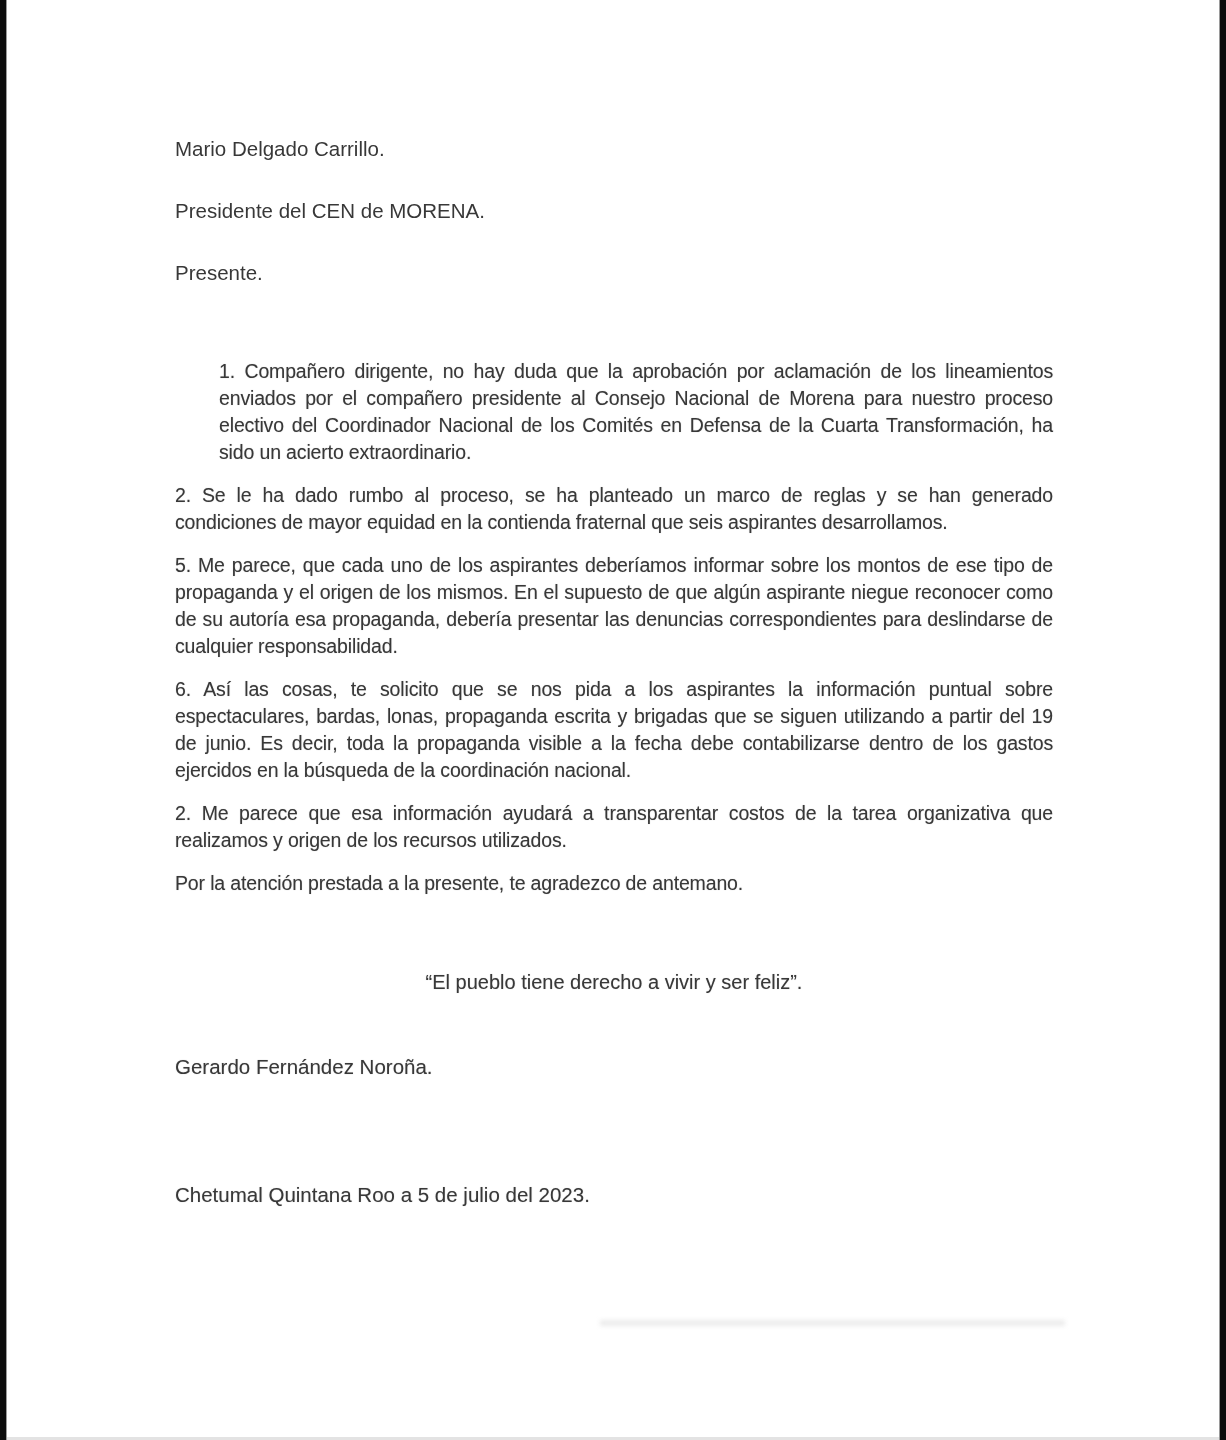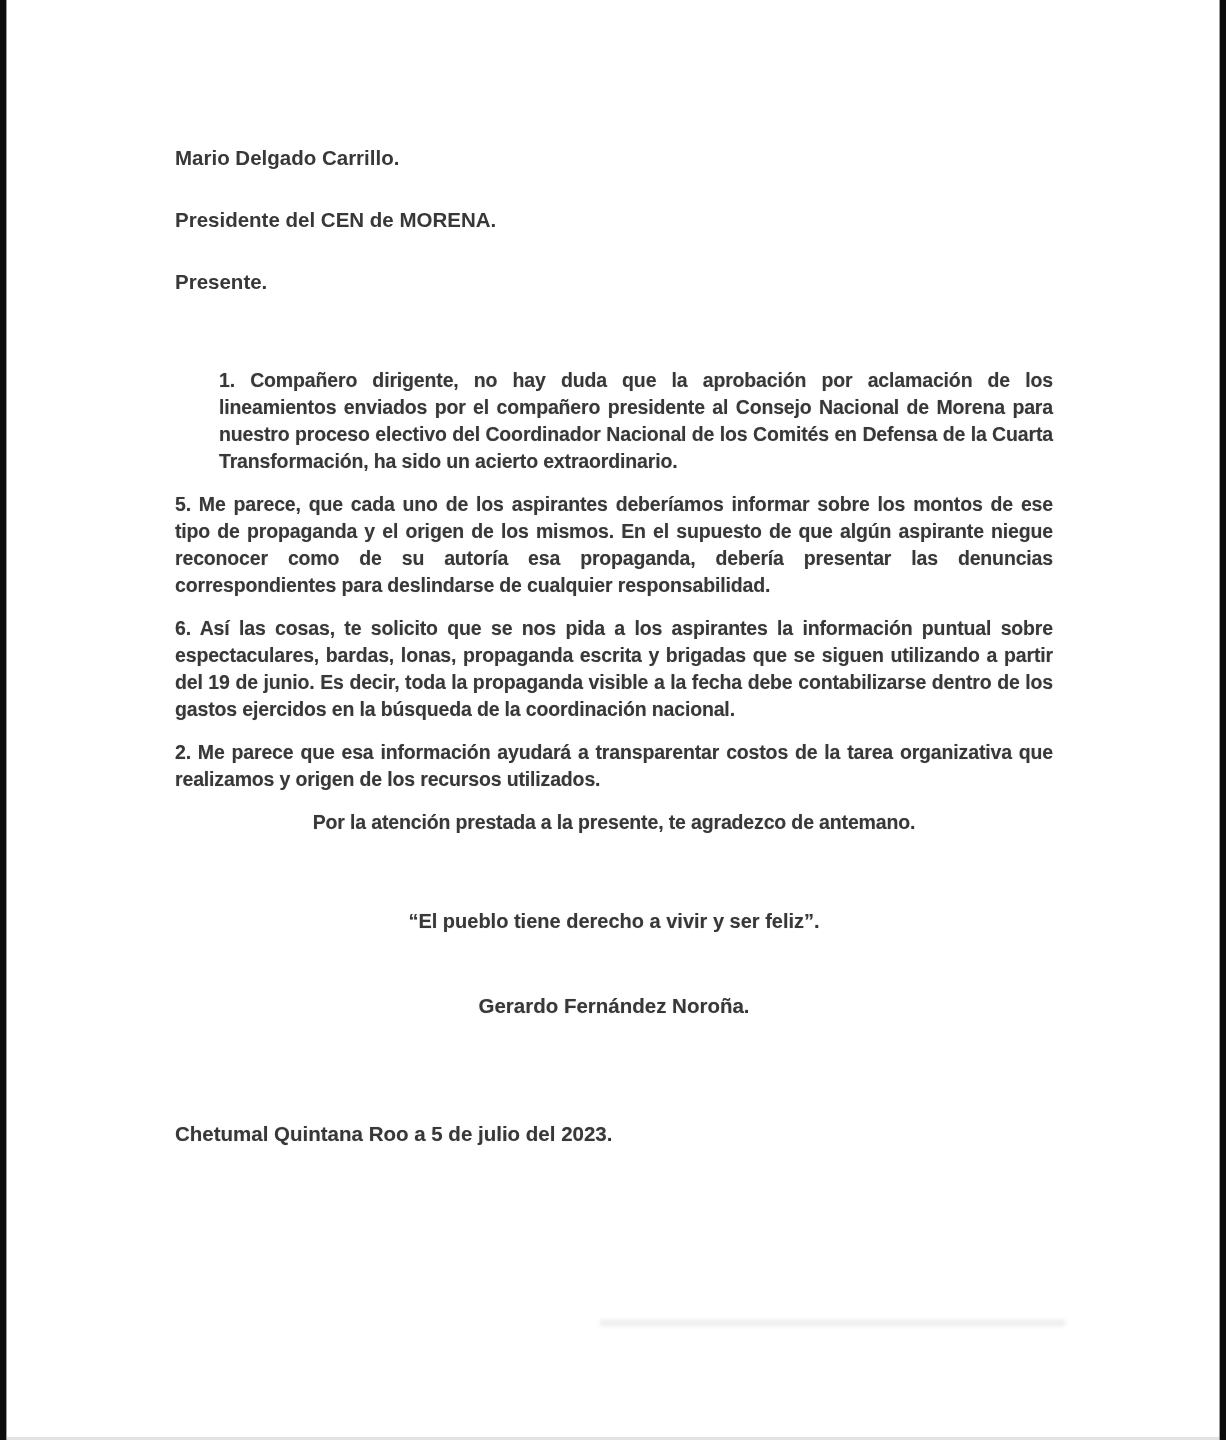--- a/index.html
+++ b/index.html
@@ -30,52 +30,51 @@
   .edge.right { right: 0; border-left: 1px solid #9a9a9a; }
   .edge-bottom {
     position: absolute;
     left: 0; right: 0; bottom: 0;
     height: 3px;
     background: #e3e3e3;
   }
   .content {
     position: absolute;
     left: 175px;
-    top: 111px;
+    top: 102px;
     width: 878px;
-    font-weight: bold;
   }
   .recipient {
     font-size: 20.5px;
     line-height: 31px;
     white-space: pre-line;
   }
   .recipient div { line-height: 31px; }
   .body-text p {
     margin: 0 0 16px 0;
     font-size: 19.5px;
     letter-spacing: -0.15px;
     line-height: 27px;
     text-align: justify;
     text-shadow: 0 0 1px rgba(55,55,55,0.35);
   }
   .body-text p.first { margin-top: 39px; margin-left: 44px; }
-  .body-text p.closing { text-align: center; margin-bottom: 8px; }
+  .body-text p.closing { text-align: left; margin-bottom: 8px; }
   .motto {
     margin-top: 72px;
     font-size: 20px;
     line-height: 27px;
     text-align: center;
     text-shadow: 0 0 1px rgba(55,55,55,0.35);
   }
   .signature {
     margin-top: 57px;
     font-size: 20.5px;
     line-height: 27px;
-    text-align: center;
+    text-align: left;
     text-shadow: 0 0 1px rgba(55,55,55,0.35);
   }
   .dateline {
     margin-top: 101px;
     margin-right: -18px;
     font-size: 20.5px;
     line-height: 27px;
     text-align: left;
     text-shadow: 0 0 1px rgba(55,55,55,0.35);
   }
@@ -104,20 +103,21 @@
   <div class="content">
 
     <div class="recipient">
       <div>Mario Delgado Carrillo.</div>
       <div>Presidente del CEN de MORENA.</div>
       <div>Presente.</div>
     </div>
 
     <div class="body-text">
       <p class="first">1. Compañero dirigente, no hay duda que la aprobación por aclamación de los lineamientos enviados por el compañero presidente al Consejo Nacional de Morena para nuestro proceso electivo del Coordinador Nacional de los Comités en Defensa de la Cuarta Transformación, ha sido un acierto extraordinario.</p>
+      <p>2. Se le ha dado rumbo al proceso, se ha planteado un marco de reglas y se han generado condiciones de mayor equidad en la contienda fraternal que seis aspirantes desarrollamos.</p>
       <p>5. Me parece, que cada uno de los aspirantes deberíamos informar sobre los montos de ese tipo de propaganda y el origen de los mismos. En el supuesto de que algún aspirante niegue reconocer como de su autoría esa propaganda, debería presentar las denuncias correspondientes para deslindarse de cualquier responsabilidad.</p>
       <p>6. Así las cosas, te solicito que se nos pida a los aspirantes la información puntual sobre espectaculares, bardas, lonas, propaganda escrita y brigadas que se siguen utilizando a partir del 19 de junio. Es decir, toda la propaganda visible a la fecha debe contabilizarse dentro de los gastos ejercidos en la búsqueda de la coordinación nacional.</p>
       <p>2. Me parece que esa información ayudará a transparentar costos de la tarea organizativa que realizamos y origen de los recursos utilizados.</p>
       <p class="closing">Por la atención prestada a la presente, te agradezco de antemano.</p>
     </div>
 
     <div class="motto">“El pueblo tiene derecho a vivir y ser feliz”.</div>
 
     <div class="signature">Gerardo Fernández Noroña.</div>
 

